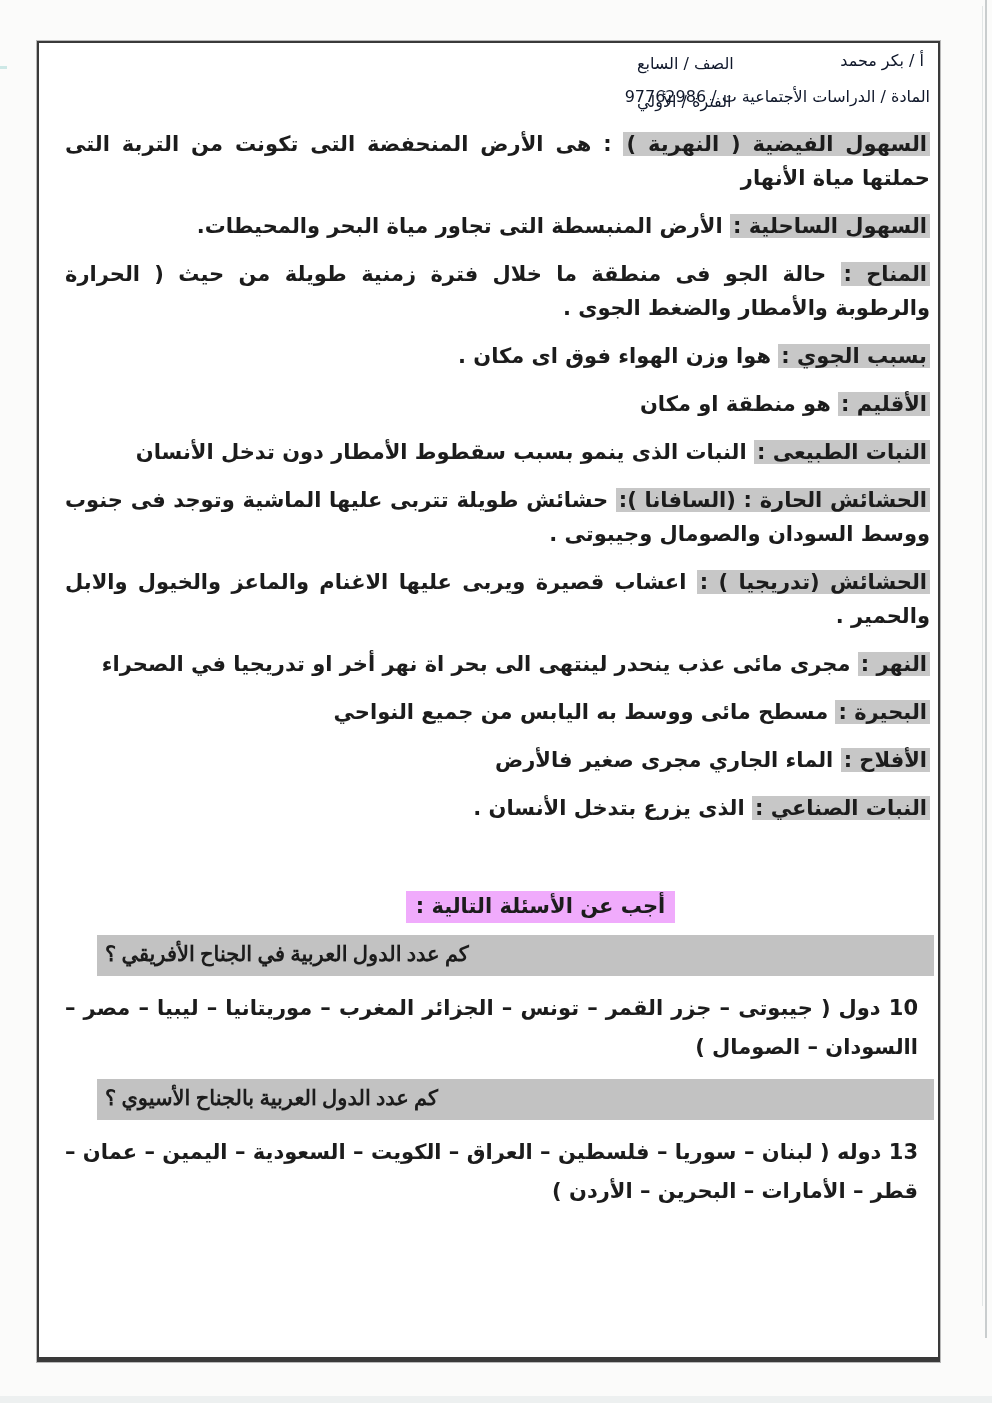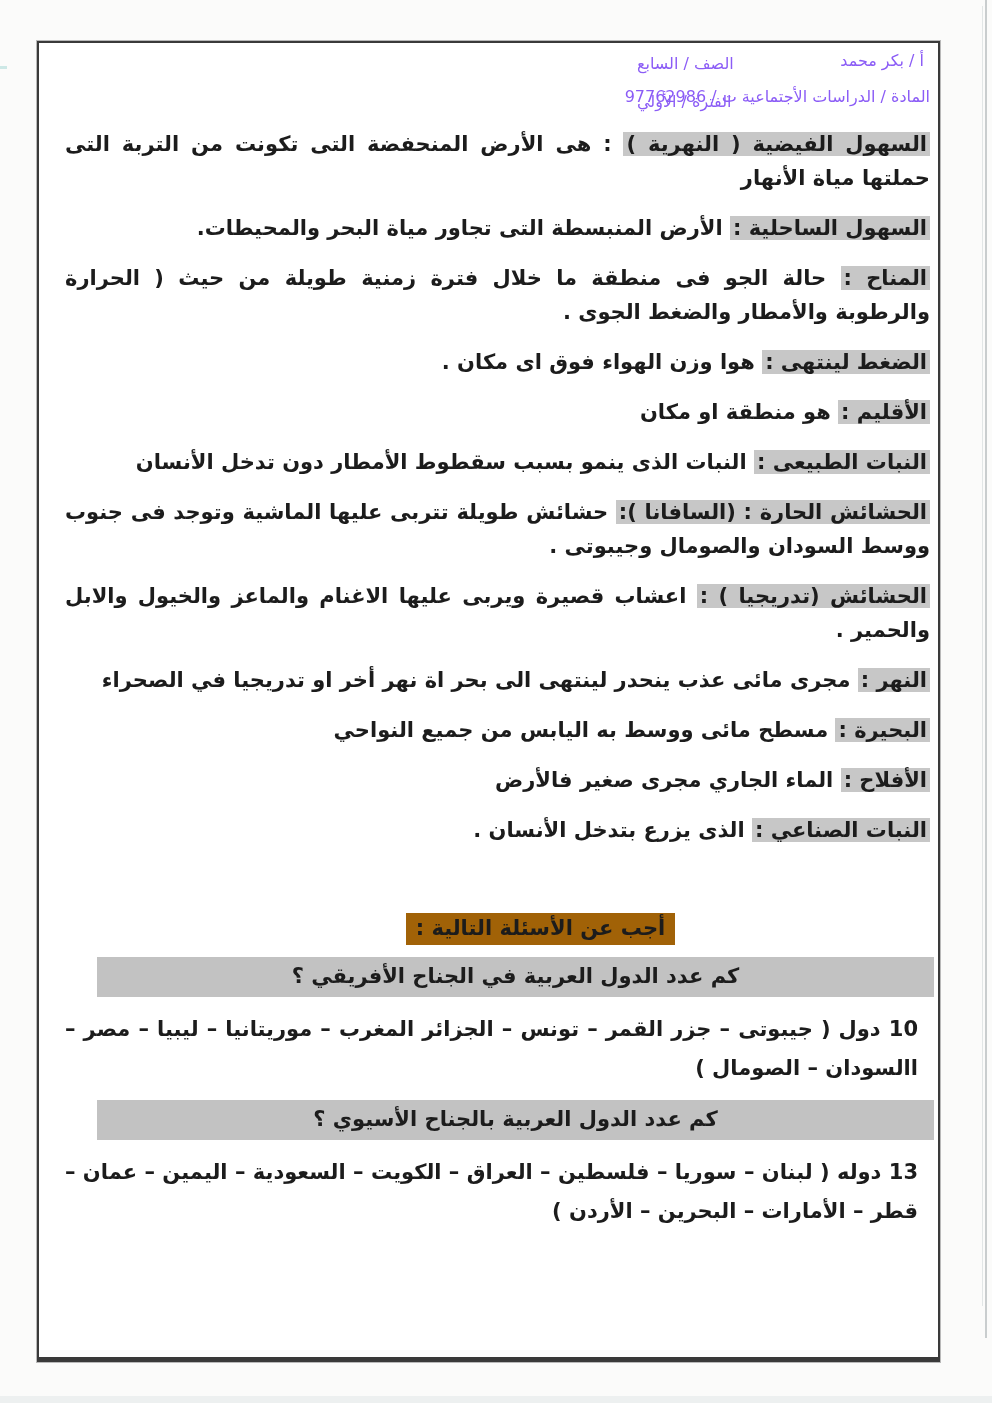--- a/index.html
+++ b/index.html
@@ -12,52 +12,53 @@
   }
   .frame{
     position:absolute;left:37px;top:41px;width:899px;height:1314px;
     background:#ffffff;
     border:2px solid #3a3a3a;
     border-bottom-width:5px;
     box-shadow:0 0 0 1px #b9b9b9;
   }
   .content{position:absolute;inset:0;direction:rtl;}
   
-  .hdr{position:absolute;font-size:16px;font-weight:400;white-space:nowrap;color:#8b5cf6;}
+  .hdr{position:absolute;font-size:16px;font-weight:400;white-space:nowrap;color:#0f172a;}
   .hdr-teacher{top:8px;right:14px;}
   .hdr-grade{top:11px;left:598px;}
   .hdr-subject{top:44px;right:8px;}
   .hdr-period{top:49px;left:598px;}
   
   .body-text{
     margin-top:84px;
     padding:0 8px 0 26px;
     font-size:21px;font-weight:bold;
   }
   .def{
-    margin:16px 0 14px 0;
+    margin:0 0 14px 0;
     line-height:34px;
     text-align:justify;
     text-align-last:right;
   }
   .hl{background:#c7c7c7;padding:0 3px;}
   
   .heading-wrap{margin-top:66px;text-align:center;}
   .heading{
-    display:inline-block;background:#a16207;
+    display:inline-block;background:#f0abfc;
     padding:3px 10px 5px;font-size:21px;font-weight:bold;
     transform:translateX(43px);
   }
   
   .qbar{
     background:#c2c2c2;
     margin:12px -4px 0 32px;
     padding:7px 8px 9px;
     font-size:21px;font-weight:bold;
-    text-align:center;
+    text-align:left;
+    font-family:Liberation Serif, serif;
   }
   .answer{
     margin:13px 12px 6px 0;
     line-height:39px;font-size:21px;font-weight:bold;
     text-align:justify;text-align-last:right;
   }
   
   .scan-line-right{position:absolute;right:5px;top:0;width:2px;height:1338px;background:#c9cdce;}
   .scan-line-right2{position:absolute;right:9px;top:6px;width:1px;height:1300px;background:#e2e6e6;}
   .scan-band-bottom{position:absolute;left:0;right:0;bottom:0;height:7px;background:#edf0f0;}
@@ -73,21 +74,21 @@
     <span class="hdr hdr-grade">الصف / السابع</span>
     <span class="hdr hdr-subject">المادة / الدراسات الأجتماعية  ت / 97762986</span>
     <span class="hdr hdr-period">الفترة / الأولي</span>
 
     <div class="body-text">
 
       <div>
           <p class="def"><span class="hl">السهول الفيضية ( النهرية )</span><span> : هى الأرض المنحفضة التى تكونت من التربة التى حملتها مياة الأنهار</span></p>
           <p class="def"><span class="hl">السهول الساحلية :</span><span> الأرض المنبسطة التى تجاور مياة البحر والمحيطات.</span></p>
           <p class="def"><span class="hl">المناح :</span><span> حالة الجو فى منطقة ما خلال فترة زمنية طويلة من حيث ( الحرارة والرطوبة والأمطار والضغط الجوى .</span></p>
-          <p class="def"><span class="hl">الضغط لينتهى :</span><span> هوا وزن الهواء فوق اى مكان .</span></p>
+          <p class="def"><span class="hl">بسبب الجوي :</span><span> هوا وزن الهواء فوق اى مكان .</span></p>
           <p class="def"><span class="hl">الأقليم :</span><span> هو منطقة او مكان</span></p>
           <p class="def"><span class="hl">النبات الطبيعى :</span><span> النبات الذى ينمو بسبب سقطوط الأمطار دون تدخل الأنسان</span></p>
           <p class="def"><span class="hl">الحشائش الحارة : (السافانا ):</span><span> حشائش طويلة تتربى عليها الماشية وتوجد فى جنوب ووسط السودان والصومال وجيبوتى .</span></p>
           <p class="def"><span class="hl">الحشائش (تدريجيا ) :</span><span> اعشاب قصيرة ويربى عليها الاغنام والماعز والخيول والابل والحمير .</span></p>
           <p class="def"><span class="hl">النهر :</span><span> مجرى مائى عذب ينحدر لينتهى الى بحر اة نهر أخر او تدريجيا في الصحراء</span></p>
           <p class="def"><span class="hl">البحيرة :</span><span> مسطح مائى ووسط به اليابس من جميع النواحي</span></p>
           <p class="def"><span class="hl">الأفلاح :</span><span> الماء الجاري مجرى صغير فالأرض</span></p>
           <p class="def"><span class="hl">النبات الصناعي :</span><span> الذى يزرع بتدخل الأنسان .</span></p>
         </div>
 

